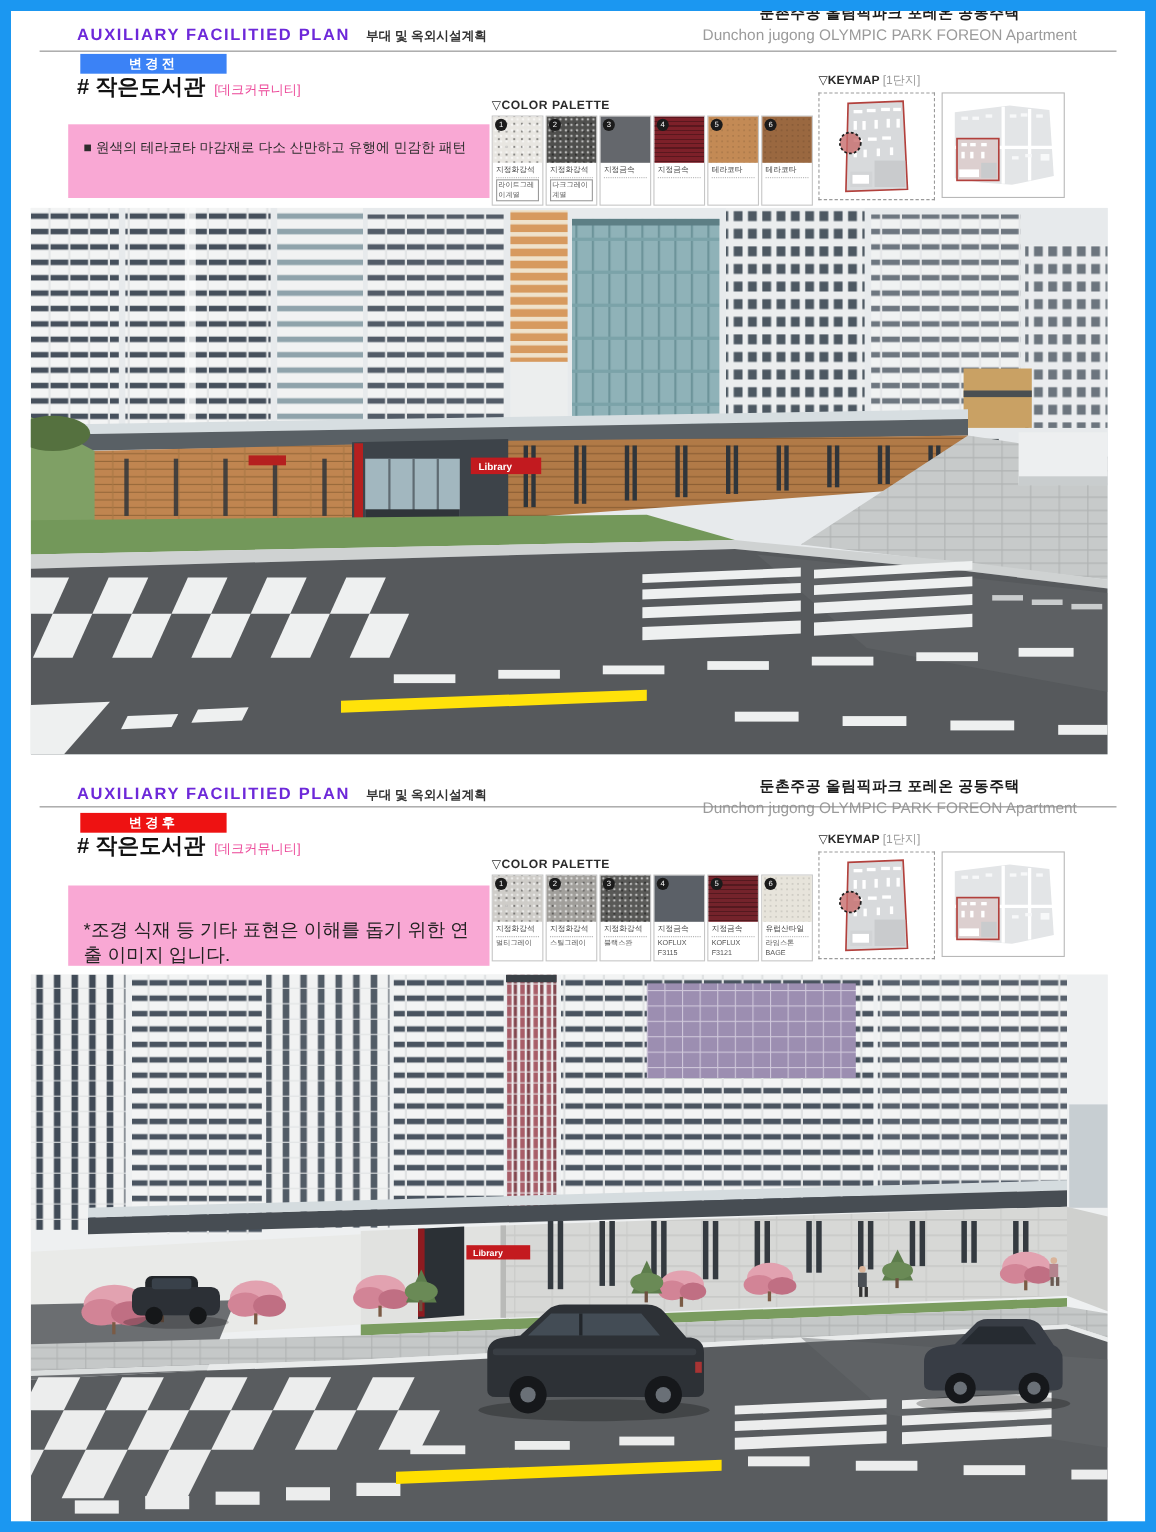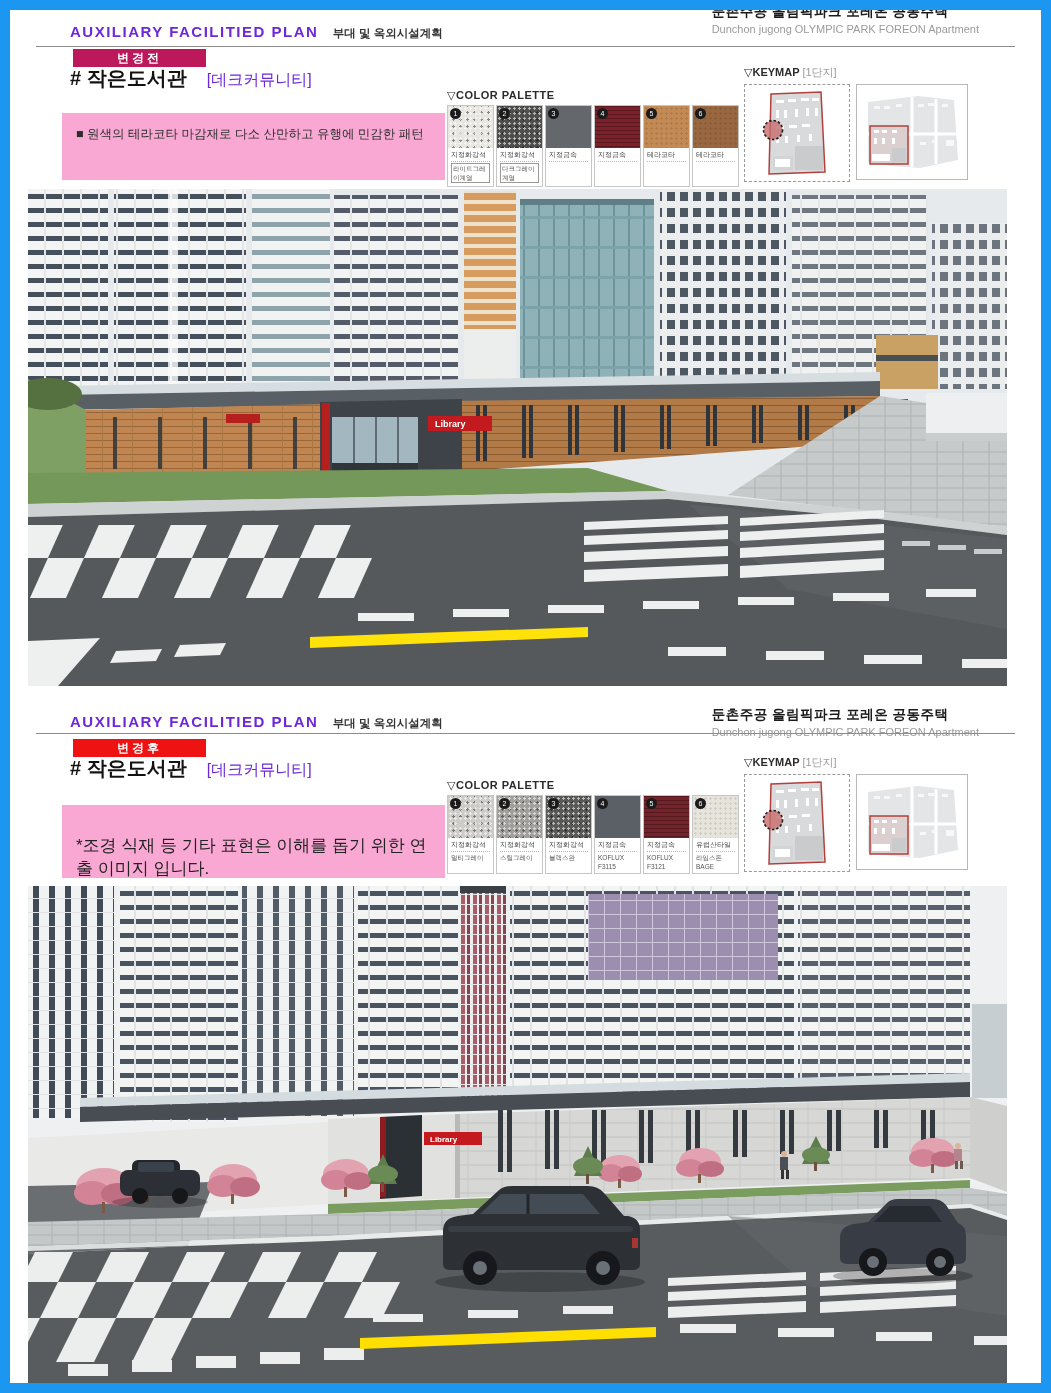--- a/index.html
+++ b/index.html
@@ -5,31 +5,31 @@
   html,body{margin:0;padding:0;background:#ffffff;}
   .page{position:relative;width:1051px;height:1393px;box-sizing:border-box;border:10px solid #1b97f1;
         background:#fff;font-family:"Liberation Sans","DejaVu Sans",sans-serif;overflow:hidden;}
   .panel{position:absolute;left:0;width:1031px;overflow:hidden;}
   .panel--before{top:0;height:690px;}
   .panel--after{top:690px;height:683px;}
 
   .ph-left{position:absolute;left:60px;top:13px;white-space:nowrap;}
   .plan-en{font-size:15px;font-weight:bold;color:#6d28d9;letter-spacing:1.5px;}
   .plan-ko{font-size:11.5px;color:#333;font-weight:bold;margin-left:10px;}
-  .ph-right{position:absolute;right:62px;top:6px;text-align:left;}
+  .ph-right{position:absolute;right:62px;top:6px;text-align:center;}
   .panel--before .ph-right{top:-7px;}
   .proj-ko{font-size:13.5px;font-weight:bold;color:#1a1a1a;letter-spacing:.5px;}
-  .proj-en{font-size:11px;color:#9b9b9b;margin-top:2px;}
+  .proj-en{font-size:14px;color:#9b9b9b;margin-top:2px;}
   .rule{position:absolute;left:26px;top:36px;width:979px;border-top:1px solid #8c8c8c;}
   .panel--after .rule{top:33px;}
 
   .badge{position:absolute;left:63px;top:39px;width:133px;height:18px;line-height:18px;text-align:center;
          color:#fff;font-size:12px;font-weight:bold;letter-spacing:3px;}
   .sec-title{position:absolute;left:60px;top:55px;margin:0;font-size:20px;font-weight:bold;color:#121212;}
-  .t-sub{color:#6d28d9;font-weight:normal;font-size:16px;margin-left:20px;}
+  .t-sub{color:#ec4899;font-weight:normal;font-size:12px;margin-left:8px;}
 
   .note{position:absolute;left:52px;top:103px;width:383px;height:67px;background:#f9a8d4;
         box-sizing:border-box;padding:13px 14px;}
   .panel--after .note{top:105px;height:73px;}
   .note-line1{margin:0;font-size:12.5px;color:#2d2d2d;}
   .note-line2{margin:16px 0 0;font-size:17px;color:#222;}
 
   .palette{position:absolute;left:437px;top:79px;}
   .palette-title{font-size:11px;font-weight:bold;color:#2b2b2b;letter-spacing:.5px;margin:0 0 3px;}
   .sw-row{display:flex;gap:2px;}
@@ -70,21 +70,21 @@
     <div class="ph-left">
       <span class="plan-en">AUXILIARY FACILITIED PLAN</span>
       <span class="plan-ko">부대 및 옥외시설계획</span>
     </div>
     <div class="ph-right">
       <div class="proj-ko">둔촌주공 올림픽파크 포레온 공동주택</div>
       <div class="proj-en">Dunchon jugong OLYMPIC PARK FOREON Apartment</div>
     </div>
     <div class="rule"></div>
 
-    <div class="badge" style="background-color: #be185d; font-family: Liberation Serif, serif;">변경전</div>
+    <div class="badge" style="background-color: #3b82f6; font-family: Liberation Serif, serif;">변경전</div>
     <h1 class="sec-title">
       <span># 작은도서관</span><span class="t-sub">[데크커뮤니티]</span>
     </h1>
 
     <div class="note">
       <p class="note-line1">■ 원색의 테라코타 마감재로 다소 산만하고 유행에 민감한 패턴</p>
     </div>
 
     <div class="palette">
       <p class="palette-title">▽COLOR PALETTE</p>

